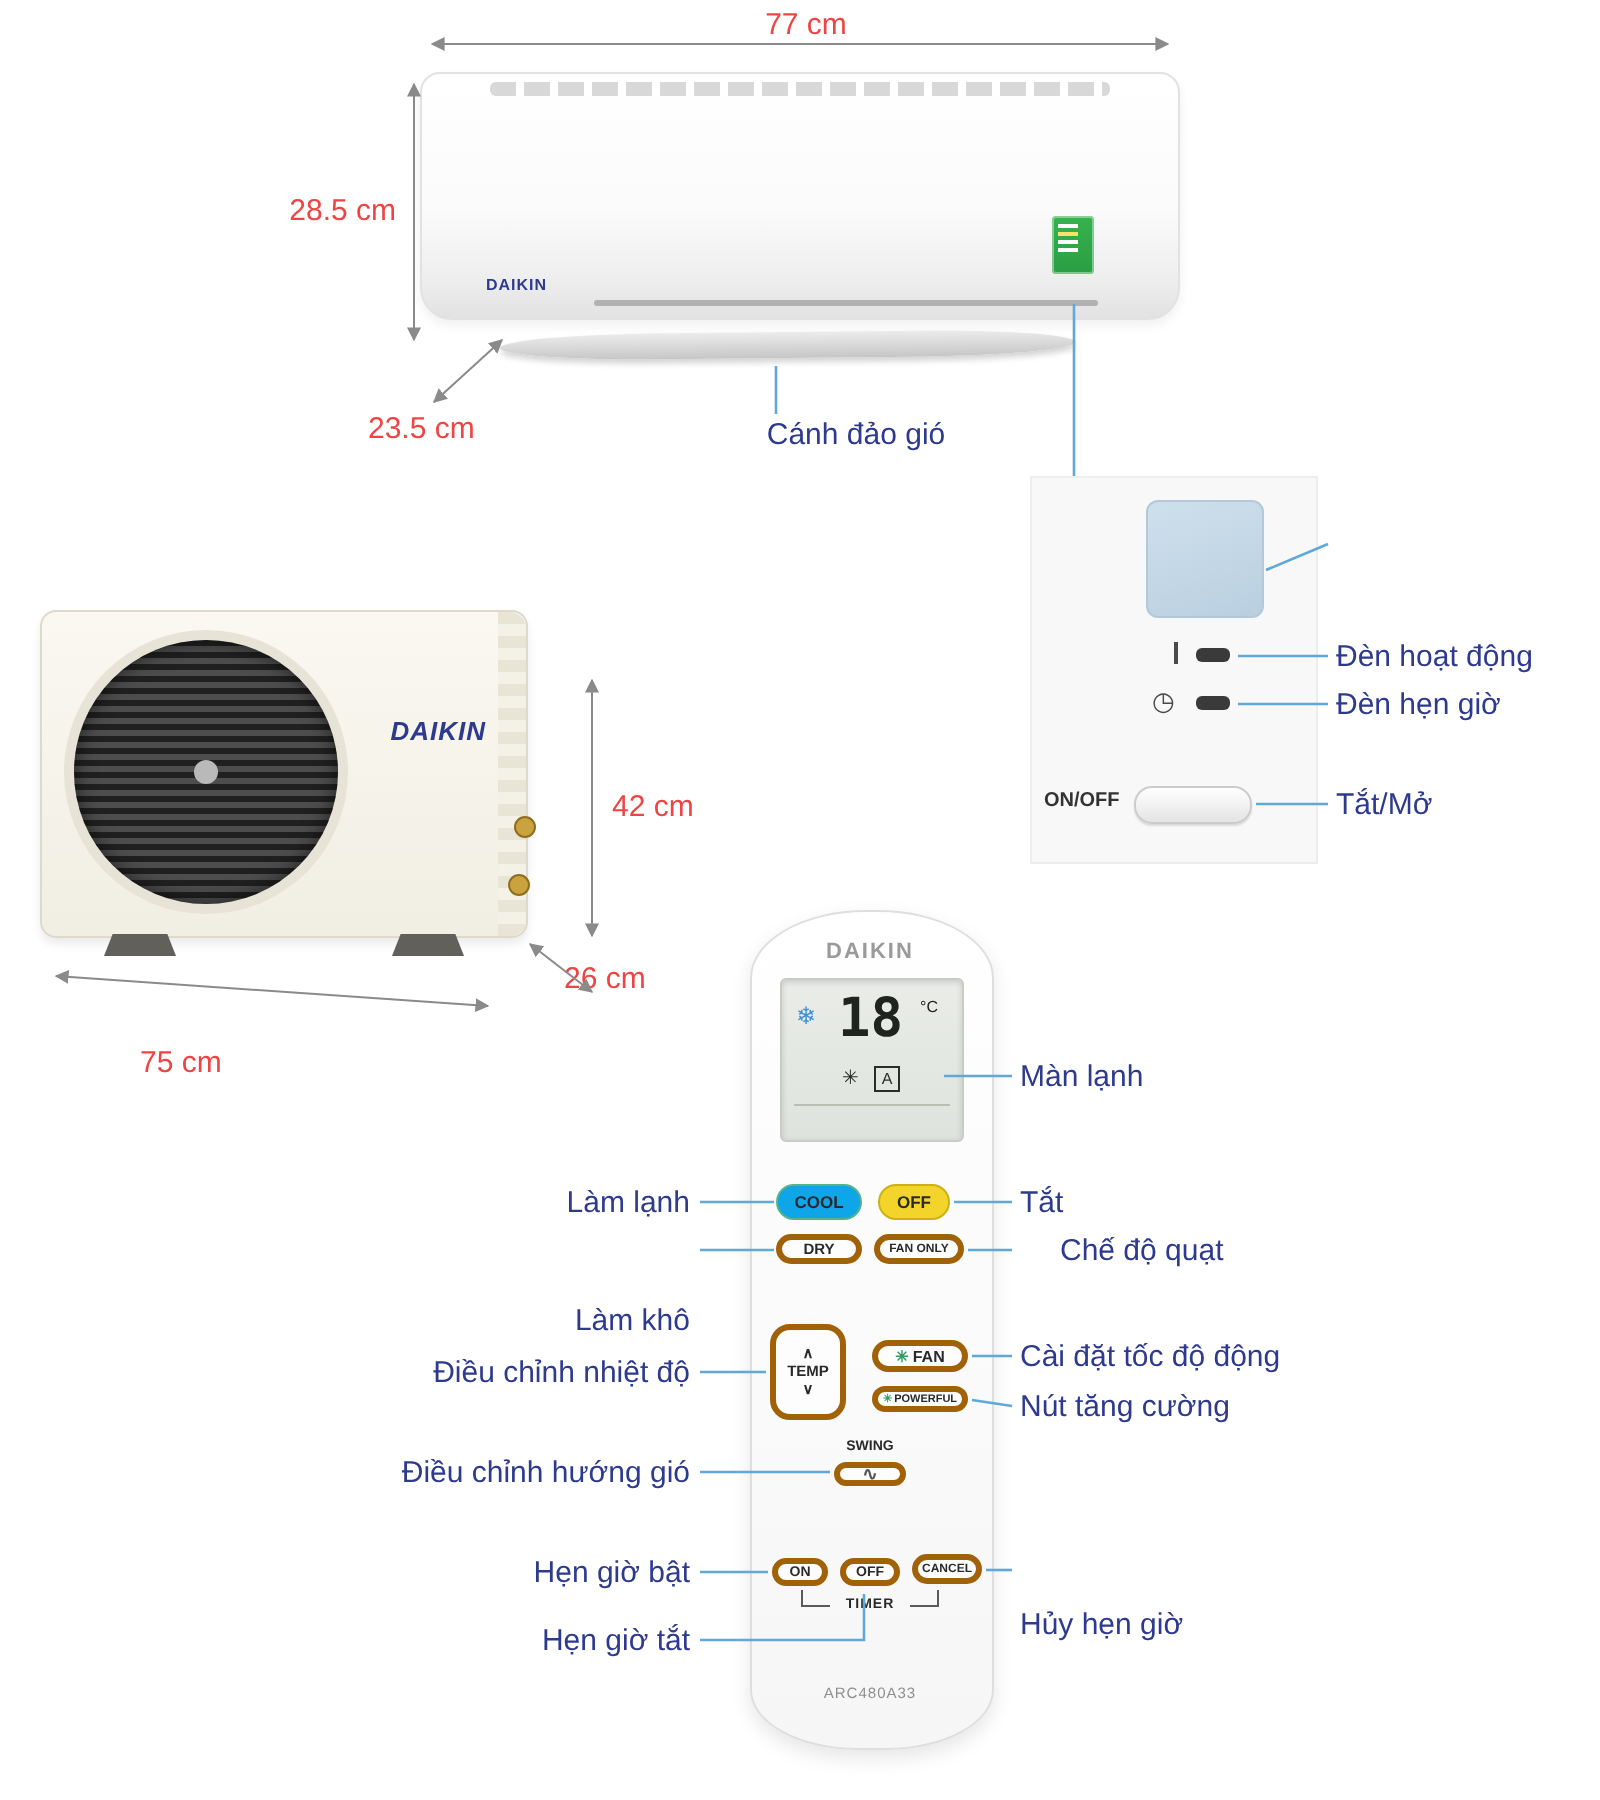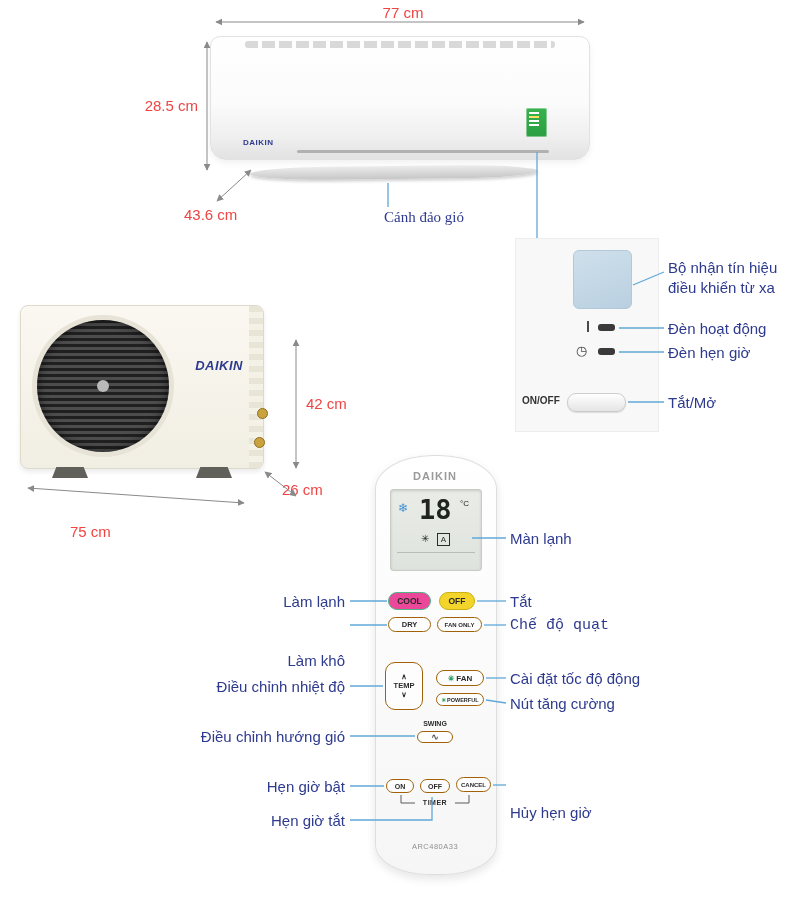--- a/index.html
+++ b/index.html
@@ -39,23 +39,23 @@
   .remote-body{left:375px;top:455px;width:120px;height:418px;background:linear-gradient(180deg,#ffffff,#f6f6f6);border:1px solid #dedede;border-radius:58px 58px 54px 54px / 34px 34px 30px 30px;box-shadow:0 4px 10px rgba(0,0,0,.10);}
   .remote-brand{left:375px;top:470px;width:120px;text-align:center;font-size:11px;font-weight:bold;color:#9a9a9a;letter-spacing:1px;}
   .lcd{left:390px;top:489px;width:90px;height:80px;background:linear-gradient(180deg,#e9ece7,#dfe3dd);border:1px solid #c7ccc4;border-radius:3px;box-shadow:inset 0 1px 3px rgba(0,0,0,.15);}
   .lcd-snow{position:absolute;left:7px;top:11px;font-size:12px;color:#3f8fd2;}
   .lcd-temp{position:absolute;left:28px;top:4px;font-family:"DejaVu Sans Mono",monospace;font-size:27px;font-weight:bold;color:#20241f;}
   .lcd-unit{position:absolute;right:12px;top:9px;font-size:8px;color:#20241f;}
   .lcd-fan{position:absolute;left:30px;top:43px;font-size:10px;color:#2a2e29;}
   .lcd-mode{position:absolute;left:46px;top:43px;width:11px;height:11px;border:1px solid #2a2e29;font-size:8px;line-height:11px;text-align:center;color:#2a2e29;}
   .lcd-line{position:absolute;left:6px;right:6px;top:62px;border-top:1px solid #b9beb5;}
   .btn{position:absolute;display:flex;align-items:center;justify-content:center;font-weight:bold;color:#2a2a2a;box-sizing:border-box;}
-  .btn-cool{left:388px;top:592px;width:43px;height:18px;background:#ec4899;border:1px solid #54b489;border-radius:9px;font-size:8.5px;}
+  .btn-cool{left:388px;top:592px;width:43px;height:18px;background:#0ea5e9;border:1px solid #54b489;border-radius:9px;font-size:8.5px;}
   .btn-off{left:439px;top:592px;width:36px;height:18px;background:#f2d42a;border:1px solid #cdb112;border-radius:9px;font-size:8.5px;}
-  .btn-line{background:#fdfdfd;border:1px solid #a16207;border-radius:8px;}
+  .btn-line{background:#fdfdfd;border:3px solid #a16207;border-radius:8px;}
   .btn-dry{left:388px;top:617px;width:43px;height:15px;font-size:7.5px;}
   .btn-fanonly{left:437px;top:617px;width:45px;height:15px;font-size:6px;}
   .btn-temp{left:385px;top:662px;width:38px;height:48px;border-radius:10px;flex-direction:column;font-size:7.5px;gap:1px;}
   .btn-temp span{line-height:1.1;}
   .btn-fan{left:436px;top:670px;width:48px;height:16px;border-radius:9px;font-size:8px;gap:2px;}
   .btn-powerful{left:436px;top:693px;width:48px;height:13px;border-radius:7px;font-size:5.5px;gap:1px;}
   .swing-lbl{left:405px;top:720px;width:60px;text-align:center;font-size:7px;font-weight:bold;color:#2a2a2a;}
   .btn-swing{left:417px;top:731px;width:36px;height:12px;border-radius:6px;font-size:9px;color:#555;}
   .btn-t-on{left:386px;top:779px;width:28px;height:14px;border-radius:7px;font-size:7px;}
   .btn-t-off{left:420px;top:779px;width:30px;height:14px;border-radius:7px;font-size:7px;}
@@ -73,33 +73,32 @@
   <div class="abs indoor-body">
     <div class="indoor-vents"></div>
     <div class="indoor-outlet"></div>
     <div class="indoor-brand">DAIKIN</div>
     <div class="energy-label"></div>
   </div>
   <div class="abs louver"></div>
 
   <div class="dim" style="left:363px;top:4px;width:80px;text-align:center;">77 cm</div>
   <div class="dim" style="left:128px;top:97px;width:70px;text-align:right;">28.5 cm</div>
-  <div class="dim" style="left:184px;top:206px;">43.6 cm</div>
-  <div class="lbl" style="left:352px;top:209px;width:112px;text-align:right;font-family:Liberation Serif, serif;">Cánh đảo gió</div>
+  <div class="dim" style="left:184px;top:206px;">23.5 cm</div>
+  <div class="lbl" style="left:372px;top:209px;width:112px;text-align:center;">Cánh đảo gió</div>
 
   <div class="abs recv-panel"></div>
   <div class="abs recv-window"></div>
   <div class="abs ind-bar"></div>
   <div class="abs ind-pill" style="left:598px;top:324px;"></div>
   <div class="abs clock-ico">◷</div>
   <div class="abs ind-pill" style="left:598px;top:348px;"></div>
   <div class="abs onoff-text">ON/OFF</div>
   <div class="abs onoff-btn"></div>
 
-  <div class="lbl" style="left:668px;top:258px;width:132px;white-space:normal;line-height:1.3;">Bộ nhận tín hiệu điều khiển từ xa</div>
   <div class="lbl" style="left:668px;top:320px;">Đèn hoạt động</div>
   <div class="lbl" style="left:668px;top:344px;">Đèn hẹn giờ</div>
   <div class="lbl" style="left:668px;top:394px;">Tắt/Mở</div>
 
   <div class="abs outdoor-body">
     <div class="outdoor-side"></div>
     <div class="outdoor-fan"></div>
     <div class="outdoor-hub"></div>
     <div class="outdoor-brand">DAIKIN</div>
   </div>
@@ -149,21 +148,21 @@
   </div>
 
   <div class="btn btn-line btn-t-on">ON</div>
   <div class="btn btn-line btn-t-off">OFF</div>
   <div class="btn btn-line btn-cancel">CANCEL</div>
   <div class="abs timer-lbl">TIMER</div>
   <div class="abs remote-model">ARC480A33</div>
 
   <div class="lbl" style="left:510px;top:530px;">Màn lạnh</div>
   <div class="lbl" style="left:510px;top:593px;">Tắt</div>
-  <div class="lbl" style="left:510px;top:617px;font-family:Liberation Mono, monospace;">Chế độ quạt</div>
+  <div class="lbl" style="left:530px;top:617px;">Chế độ quạt</div>
   <div class="lbl" style="left:510px;top:670px;">Cài đặt tốc độ động</div>
   <div class="lbl" style="left:510px;top:695px;">Nút tăng cường</div>
   <div class="lbl" style="left:510px;top:804px;">Hủy hẹn giờ</div>
 
   <div class="lbl" style="right:455px;top:593px;">Làm lạnh</div>
   <div class="lbl" style="right:455px;top:617px;margin-top:35px;">Làm khô</div>
   <div class="lbl" style="right:455px;top:678px;">Điều chỉnh nhiệt độ</div>
   <div class="lbl" style="right:455px;top:728px;">Điều chỉnh hướng gió</div>
   <div class="lbl" style="right:455px;top:778px;">Hẹn giờ bật</div>
   <div class="lbl" style="right:455px;top:812px;">Hẹn giờ tắt</div>

